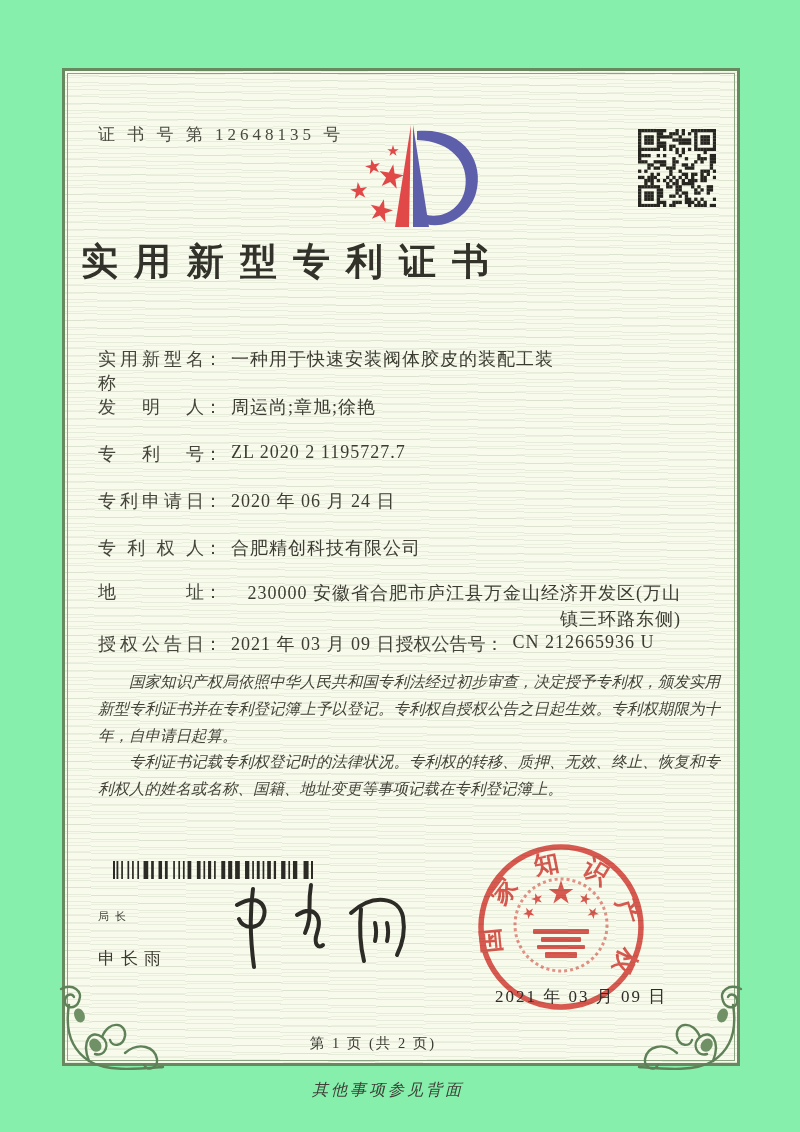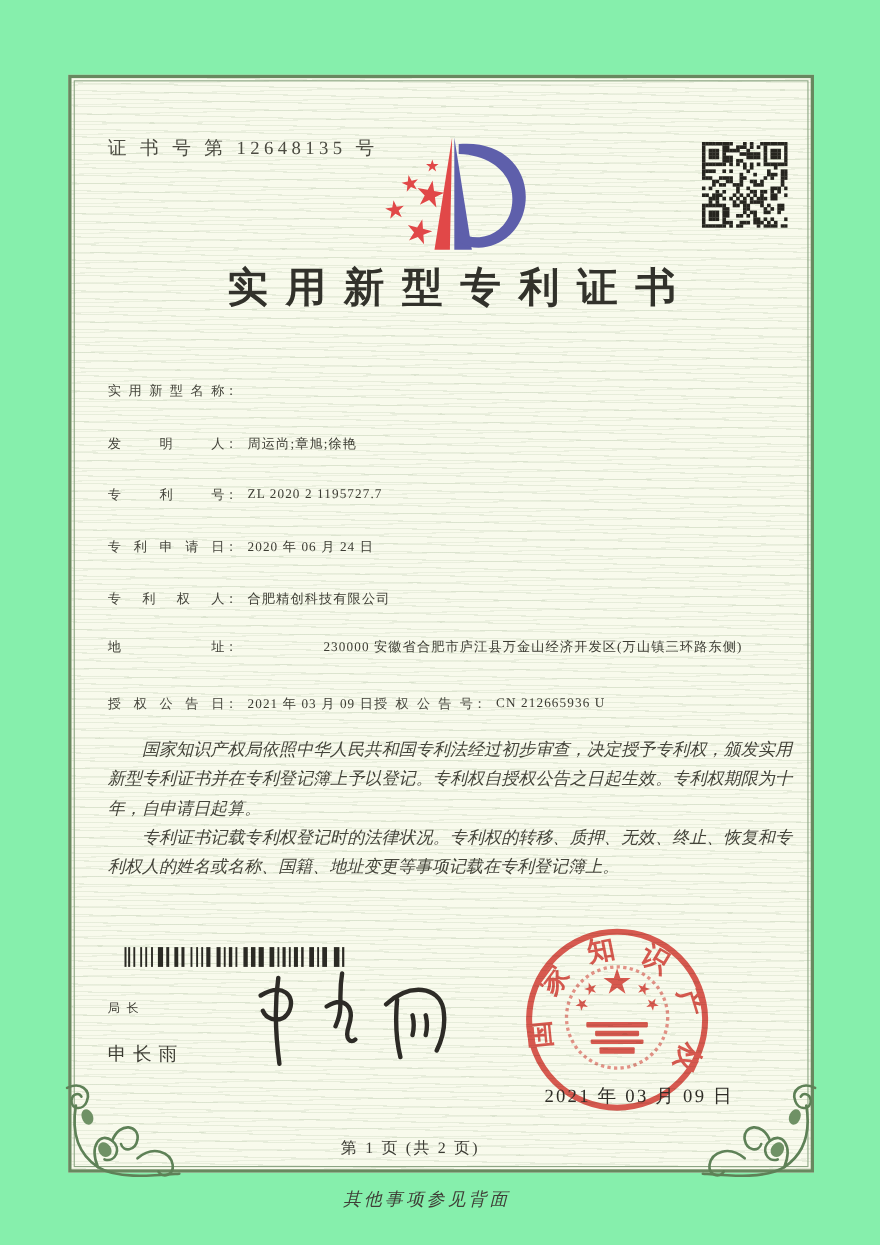--- a/index.html
+++ b/index.html
@@ -7,25 +7,25 @@
         font-family:"Liberation Serif", serif;color:#3f3f36;}
   
   .cert{position:absolute;left:62px;top:68px;width:672px;height:992px;
         border:3px solid #68885f;
         background-color:#f8faec;
         background-image:
           repeating-linear-gradient(1.2deg, rgba(140,165,125,.16) 0 1px, rgba(0,0,0,0) 1px 7px),
           repeating-linear-gradient(-1.2deg, rgba(140,165,125,.12) 0 1px, rgba(0,0,0,0) 1px 9px);}
   .cert-inner{position:absolute;inset:2px;border:1px solid #8ba583;pointer-events:none;}
   .cert-no{position:absolute;left:33px;top:52px;font-size:17px;letter-spacing:4px;color:#4a4a40;}
-  .title{position:absolute;left:0;right:0;top:166px;text-align:center;font-size:37px;
-         font-weight:bold;letter-spacing:16px;color:#32322b;text-indent:16px;margin-left:19px;}
+  .title{position:absolute;left:0;right:0;top:166px;font-size:37px;
+         font-weight:bold;letter-spacing:16px;color:#32322b;text-indent:16px;}
   
   .frow{position:absolute;left:33px;right:30px;display:flex;align-items:flex-start;
-        font-size:12px;color:#45453c;}
+        font-size:18px;color:#45453c;}
   .flabel{display:inline-block;width:106px;text-align:justify;text-align-last:justify;flex:none;}
   .fcolon{flex:none;}
   .fvalue{margin-left:9px;color:#3c3c33;letter-spacing:1px;}
   .addr .fvalue{width:450px;line-height:1.45;text-align:right;}
   .pair{display:flex;}
   .pair2{}
   .pair2 .flabel{width:90px;}
   
   .paras{position:absolute;left:33px;top:598px;width:622px;font-size:15.5px;line-height:1.73;
          font-style:italic;color:#44443a;text-align:justify;}
@@ -371,20 +371,21 @@
         <rect x="65.52" y="74.88" width="3.3200000000000003" height="3.3200000000000003" fill="#26251f"></rect>
         <rect x="71.76" y="74.88" width="3.3200000000000003" height="3.3200000000000003" fill="#26251f"></rect>
         <rect x="74.88" y="74.88" width="3.3200000000000003" height="3.3200000000000003" fill="#26251f"></rect>
       </svg>
 
     <div class="title">实用新型专利证书</div>
 
     <div class="frow" style="top:276px">
       <span class="flabel">实用新型名称</span>
         <span class="fcolon">：</span>
+      <span class="fvalue">一种用于快速安装阀体胶皮的装配工装</span>
     </div>
     <div class="frow" style="top:324px">
       <span class="flabel">发明人</span>
         <span class="fcolon">：</span>
       <span class="fvalue">周运尚;章旭;徐艳</span>
     </div>
     <div class="frow" style="top:371px">
       <span class="flabel">专利号</span>
         <span class="fcolon">：</span>
       <span class="fvalue">ZL 2020 2 1195727.7</span>

